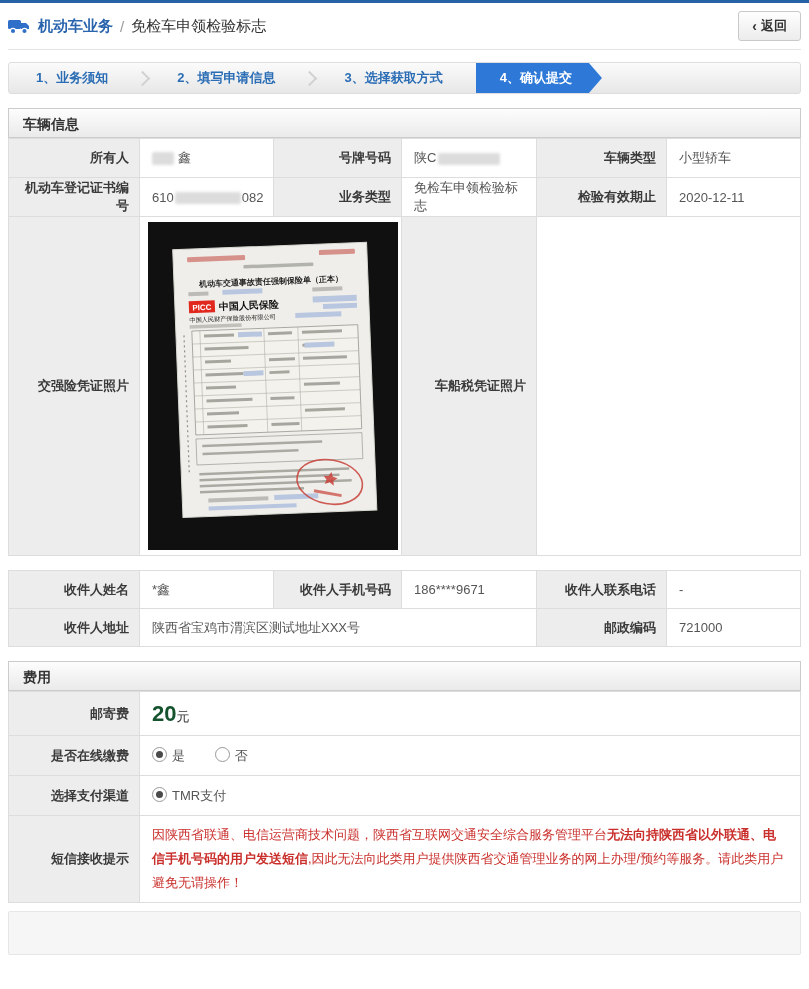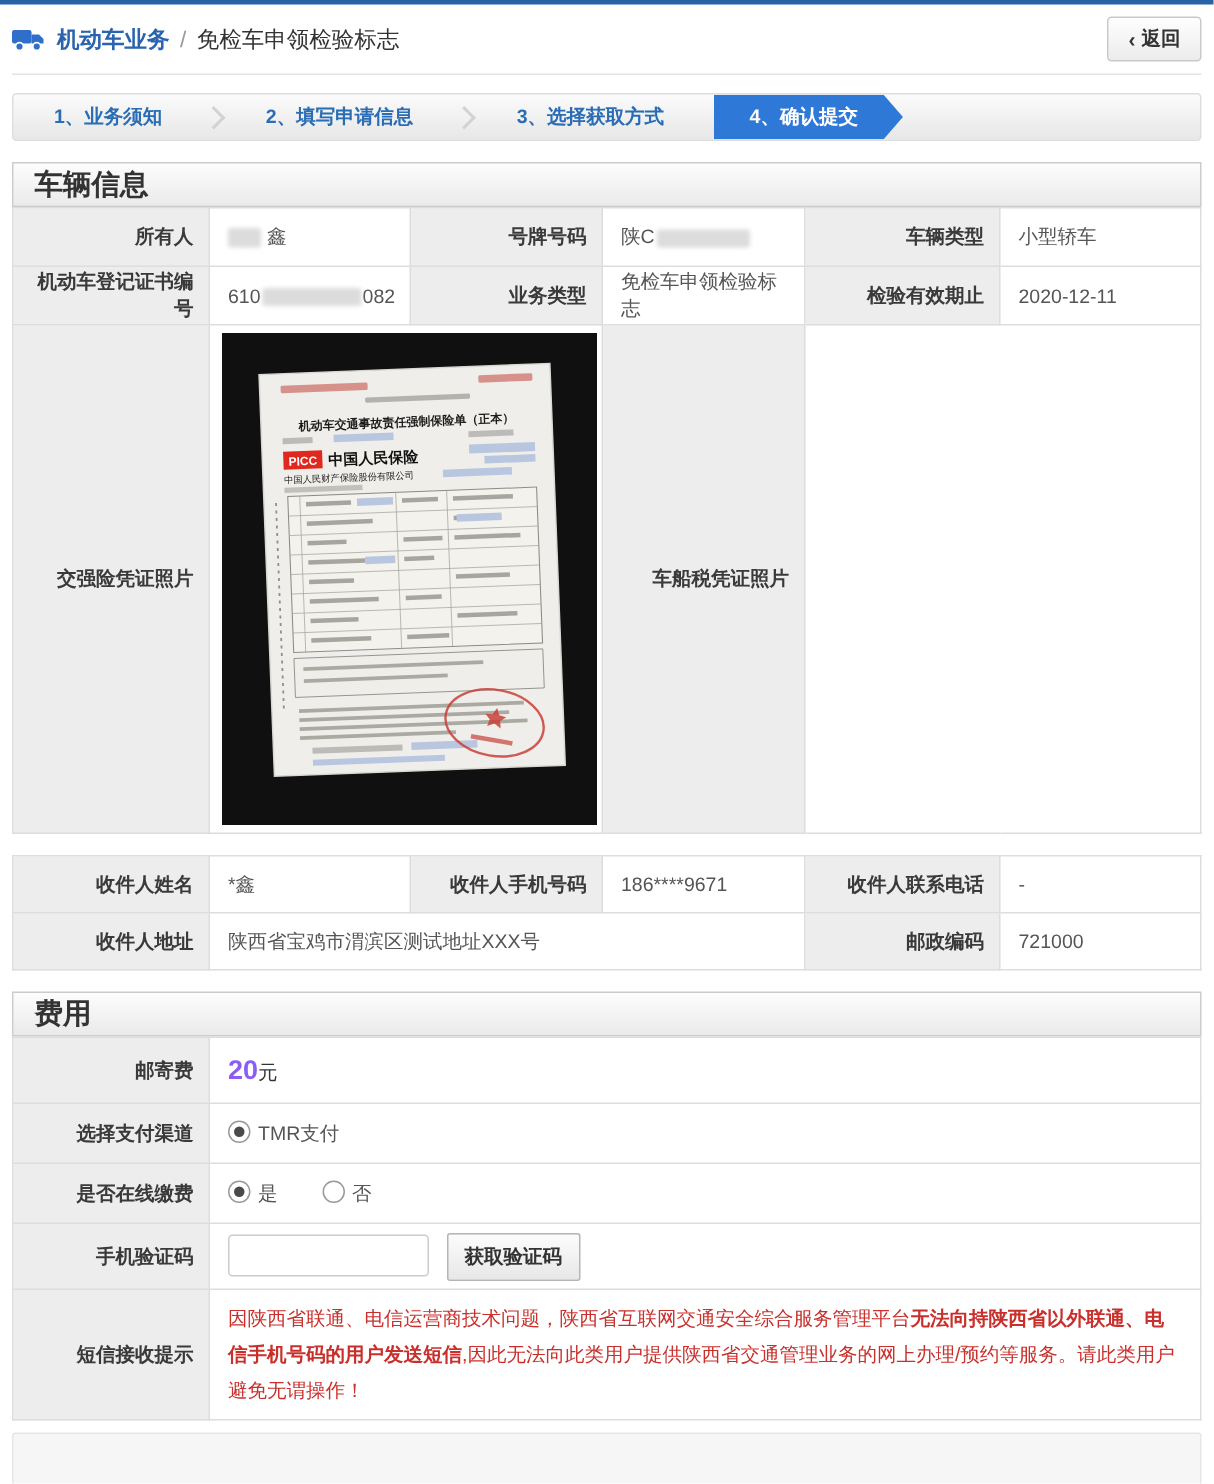--- a/index.html
+++ b/index.html
@@ -24,21 +24,21 @@
   .steps-bar{margin-top:12px;height:30px;background:linear-gradient(#fbfbfb,#e7e7e7);
     border:1px solid #ddd;border-radius:3px;display:flex;align-items:stretch;overflow:hidden;}
   .step{display:flex;align-items:center;padding:0 27px;font-size:13px;font-weight:bold;color:#2a6db5;cursor:pointer;}
   .chevron-sep{align-self:center;width:9px;height:9px;border-top:2px solid #d2d2d2;border-right:2px solid #d2d2d2;
     transform:rotate(45deg);margin:0 2px;}
   .step.active{background:#2e79d8;color:#fff;cursor:default;padding:0 30px 0 24px;margin-left:6px;
     clip-path:polygon(0 0,calc(100% - 13px) 0,100% 50%,calc(100% - 13px) 100%,0 100%);}
 
   
   .section{margin-top:14px;}
-  .section-hd{height:30px;line-height:30px;padding-left:14px;font-size:19px;font-weight:bold;color:#333;
+  .section-hd{height:30px;line-height:30px;padding-left:14px;font-size:14px;font-weight:bold;color:#333;
     background:linear-gradient(#fdfdfd,#eaeaea);border:1px solid #ccc;box-sizing:border-box;}
   table.info{width:100%;border-collapse:collapse;table-layout:fixed;}
   table.info td{border:1px solid #ddd;font-size:13px;box-sizing:border-box;}
   td.lbl{background:#ededed;text-align:right;padding:0 10px 0 4px;font-weight:bold;color:#3a3a3a;}
   td.val{background:#fff;text-align:left;padding:0 8px 0 12px;color:#555;}
   tr.r{height:39px;}
   tr.r2{height:38px;}
 
   .blur{display:inline-block;background:#dcdcdc;border-radius:2px;filter:blur(1.5px);vertical-align:middle;}
   .blur.owner{width:22px;height:13px;margin-right:4px;}
@@ -46,21 +46,21 @@
   .blur.cert{width:66px;height:12px;margin:0 1px;}
 
   td.photo-cell{padding:5px 0 5px 8px;background:#fff;}
   td.photo-cell svg{display:block;}
   td.empty{background:#fff;}
 
   
   tr.fee-row{height:40px;}
   tr.fee-row-lg{height:44px;margin-top:18px;}
   tr.notice-row{height:54px;}
-  .fee-amount{color:#8b5cf6;font-weight:bold;font-size:18px;}
+  .fee-amount{color:#14532d;font-weight:bold;font-size:22px;}
   .fee-unit{color:#333;font-size:13px;}
   .radio{display:inline-block;width:13px;height:13px;border:1px solid #999;border-radius:50%;background:#fff;
     vertical-align:-2px;margin-right:5px;position:relative;cursor:pointer;}
   .radio.sel::after{content:"";position:absolute;left:3px;top:3px;width:7px;height:7px;border-radius:50%;background:#4a4a4a;}
   .radio-lab{margin-right:26px;color:#555;}
   .code-input{width:120px;height:26px;border:1px solid #ccc;border-radius:3px;padding:0 6px;font-size:13px;outline:none;}
   .code-btn{margin-left:8px;padding:6px 11px;border:1px solid #b5b5b5;border-radius:2px;
     background:linear-gradient(#fcfcfc,#e7e7e7);font-size:13px;font-weight:bold;color:#333;cursor:pointer;}
   td.notice{line-height:1.85;padding:7px 14px 7px 12px;color:#c9302c;}
   td.notice .b{font-weight:bold;}
@@ -254,37 +254,30 @@
           <col>
         </colgroup>
       <tbody>
           <tr class="fee-row-lg">
         <td class="lbl">邮寄费</td>
         <td class="val">
           <span class="fee-amount">20</span><span class="fee-unit">元</span>
         </td>
       </tr>
       <tr class="fee-row">
-        <td class="lbl">选择支付渠道</td>
-        <td class="val">
-          <span class="radio sel"></span><span class="radio-lab">TMR支付</span>
-        </td>
-      </tr>
-      <tr class="fee-row">
         <td class="lbl">是否在线缴费</td>
         <td class="val">
           <span class="radio sel"></span><span class="radio-lab">是</span>
           <span class="radio"></span><span class="radio-lab">否</span>
         </td>
       </tr>
-      <tr class="fee-row-lg">
-        <td class="lbl">手机验证码</td>
+      <tr class="fee-row">
+        <td class="lbl">选择支付渠道</td>
         <td class="val">
-          <input class="code-input" type="text" value="" style="">
-          <button class="code-btn">获取验证码</button>
+          <span class="radio sel"></span><span class="radio-lab">TMR支付</span>
         </td>
       </tr>
       <tr class="notice-row">
         <td class="lbl">短信接收提示</td>
         <td class="val notice">
           <span>因陕西省联通、电信运营商技术问题，陕西省互联网交通安全综合服务管理平台</span><span class="b">无法向持陕西省以外联通、电信手机号码的用户发送短信</span><span>,因此无法向此类用户提供陕西省交通管理业务的网上办理/预约等服务。请此类用户避免无谓操作！</span>
         </td>
       </tr>
     </tbody>
       </table>

